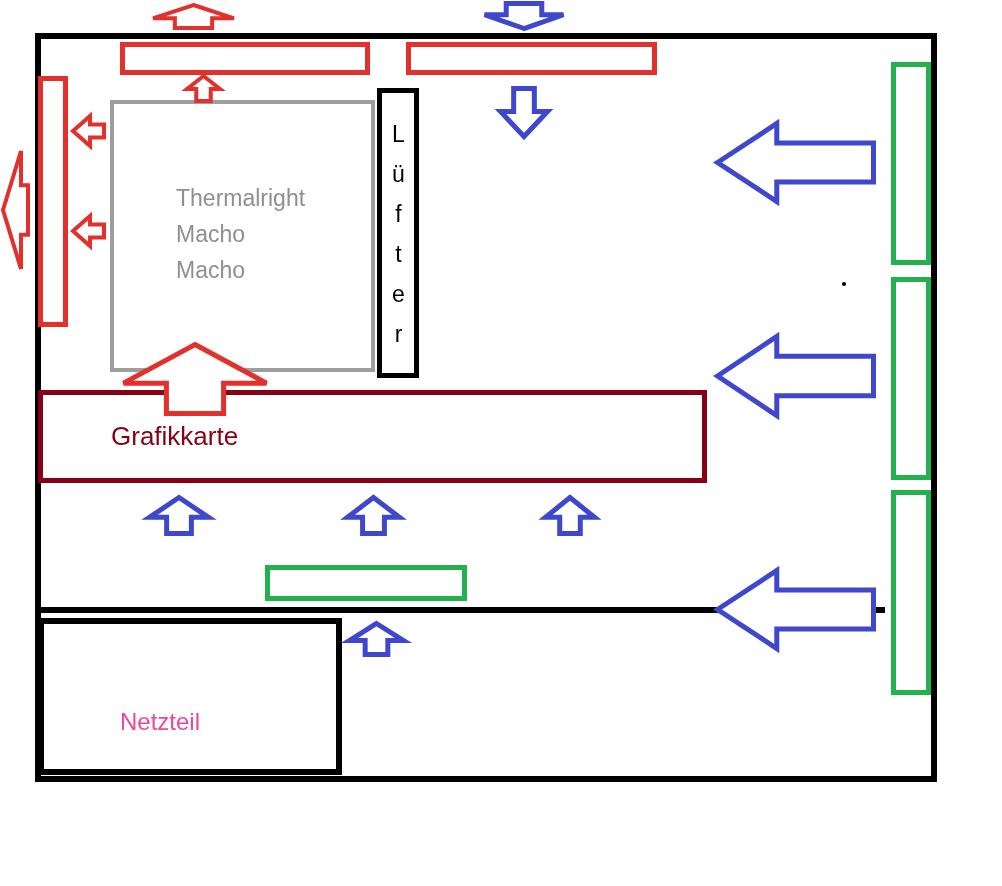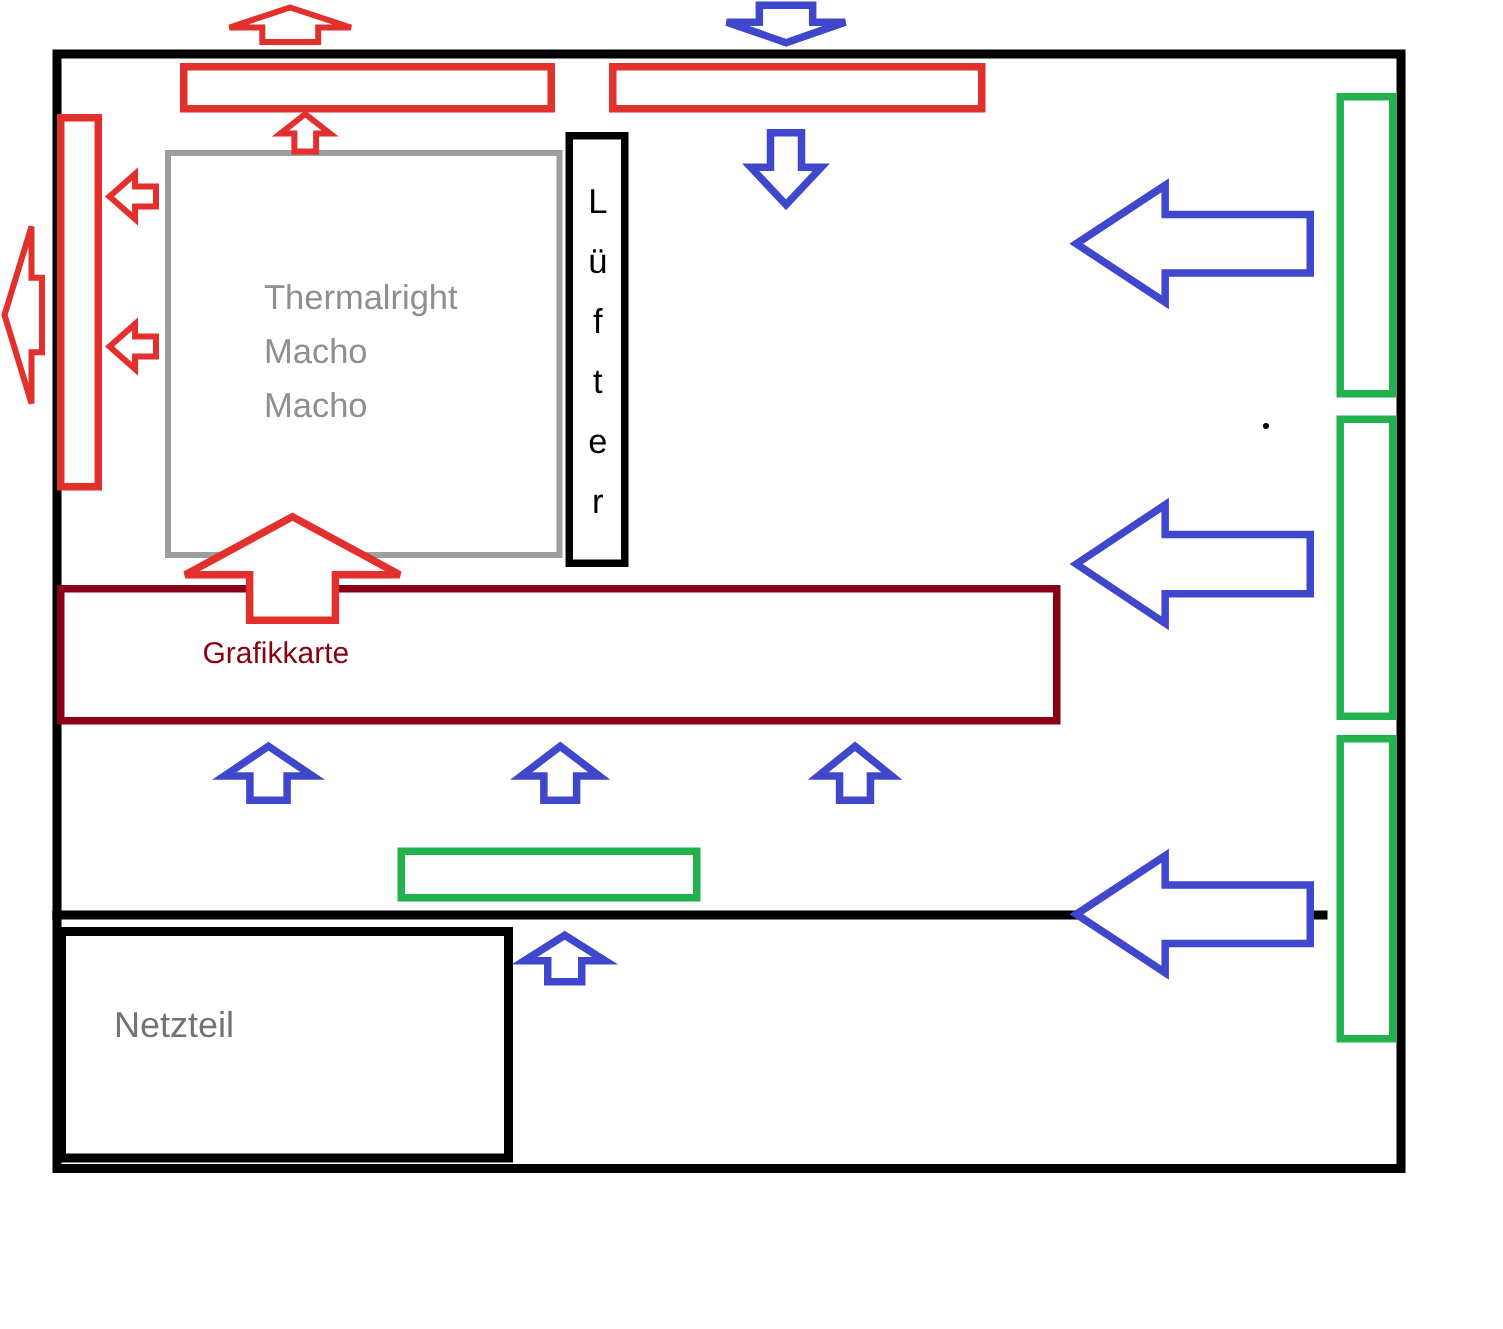--- a/index.html
+++ b/index.html
@@ -15,24 +15,24 @@
   .cooler-box   { left:110px; top:100px; width:265px; height:272px; border:4px solid #9e9e9e; }
   .cooler-text  { padding:76px 0 0 62px; color:#8f8f8f; font-size:23px; line-height:36px; }
 
   .luefter-box  { left:377px; top:88px; width:42px; height:290px; border:5px solid #000;
                   display:flex; justify-content:center; }
   .luefter-text { writing-mode:vertical-rl; text-orientation:upright;
                   letter-spacing:14px; font-size:23px; color:#000; padding-top:28px; }
 
   .gpu-box      { left:38px; top:390px; width:669px; height:93px; border:5px solid #880015;
                   display:flex; align-items:center; }
-  .gpu-label    { color:#880015; font-size:20px; padding-left:92px; }
+  .gpu-label    { color:#880015; font-size:26px; padding-left:68px; }
 
   .psu-box      { left:38px; top:618px; width:304px; height:157px; border:6px solid #000; }
-  .psu-label    { display:block; color:#737373; font-size:24px; padding:46px 0 0 32px; }
+  .psu-label    { display:block; color:#ec4899; font-size:24px; padding:46px 0 0 76px;margin-top:38px; }
 
   .shape-rect   { position:absolute; box-sizing:border-box; background:transparent; }
   .shape-arrow  { position:absolute; overflow:visible; }
   .stray-dot    { position:absolute; width:4px; height:4px; background:#000; border-radius:50%; }
 </style>
 </head>
 <body>
 
 <div class="canvas">
 

